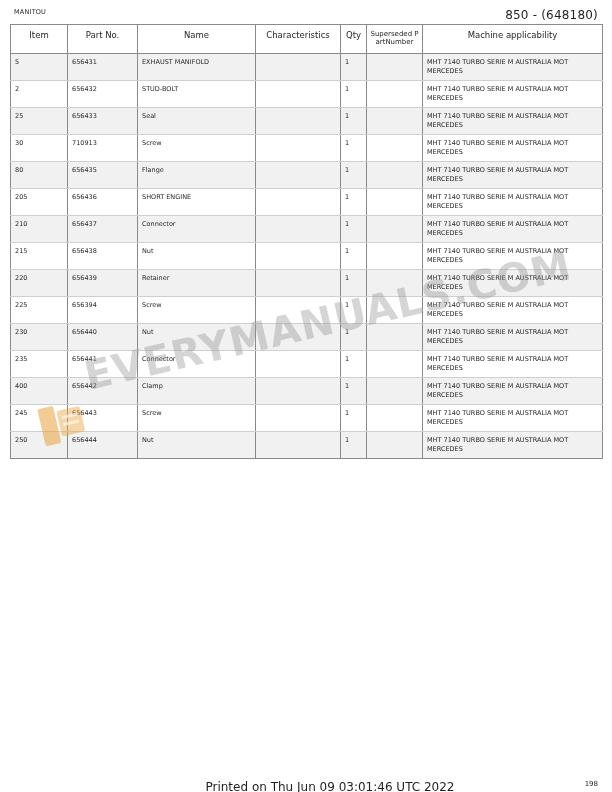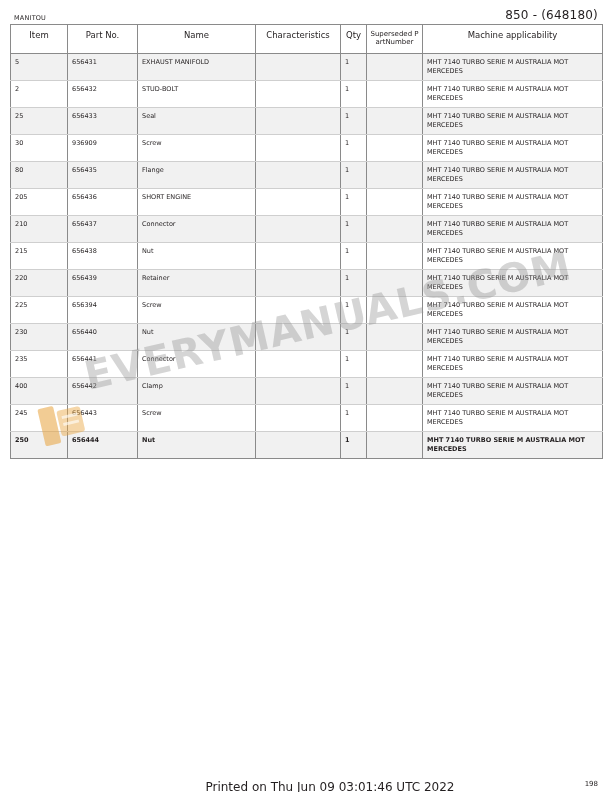--- a/index.html
+++ b/index.html
@@ -24,21 +24,21 @@
   
   .doc-header {
     position: absolute;
     top: 8px;
     left: 0;
     right: 0;
     height: 14px;
     padding: 0 14px;
     display: flex;
     justify-content: space-between;
-    align-items: flex-end;
+    align-items: flex-start;
     font-size: 6.5px;
     letter-spacing: 0.2px;
     color: #231f20;
   }
   .doc-header .left { font-size: 6.5px; }
   .doc-header .right { font-size: 12px; }
 
   
   .table-wrap {
     position: absolute;
@@ -82,21 +82,21 @@
     font-size: 6.5px;
     padding: 4px 4px;
     border-right: 1px solid #8a8a8a;
     border-bottom: 1px solid #cfcfcf;
     vertical-align: top;
     line-height: 1.35;
     height: 18px;
     color: #231f20;
   }
   table.parts tbody td:last-child { border-right: none; margin-top: 16px; }
-  table.parts tbody tr:last-child td { border-bottom: none; font-weight: bold; }
+  table.parts tbody tr:last-child td { border-bottom: none; }
   table.parts tbody tr.alt td { background: #f1f1f1; }
   td.qty { text-align: left; padding-left: 4px; }
   td.mach { font-size: 6px; line-height: 1.25; }
 
   
   .watermark {
     position: absolute;
     left: 0;
     top: 300px;
     width: 612px;
@@ -205,21 +205,21 @@
             <td>25</td>
             <td>656433</td>
             <td>Seal</td>
             <td></td>
             <td class="qty">1</td>
             <td></td>
             <td class="mach">MHT 7140 TURBO SERIE M AUSTRALIA MOT MERCEDES</td>
           </tr>
           <tr>
             <td>30</td>
-            <td>936909</td>
+            <td>710913</td>
             <td>Screw</td>
             <td></td>
             <td class="qty">1</td>
             <td></td>
             <td class="mach">MHT 7140 TURBO SERIE M AUSTRALIA MOT MERCEDES</td>
           </tr>
           <tr class="alt">
             <td>80</td>
             <td>656435</td>
             <td>Flange</td>

